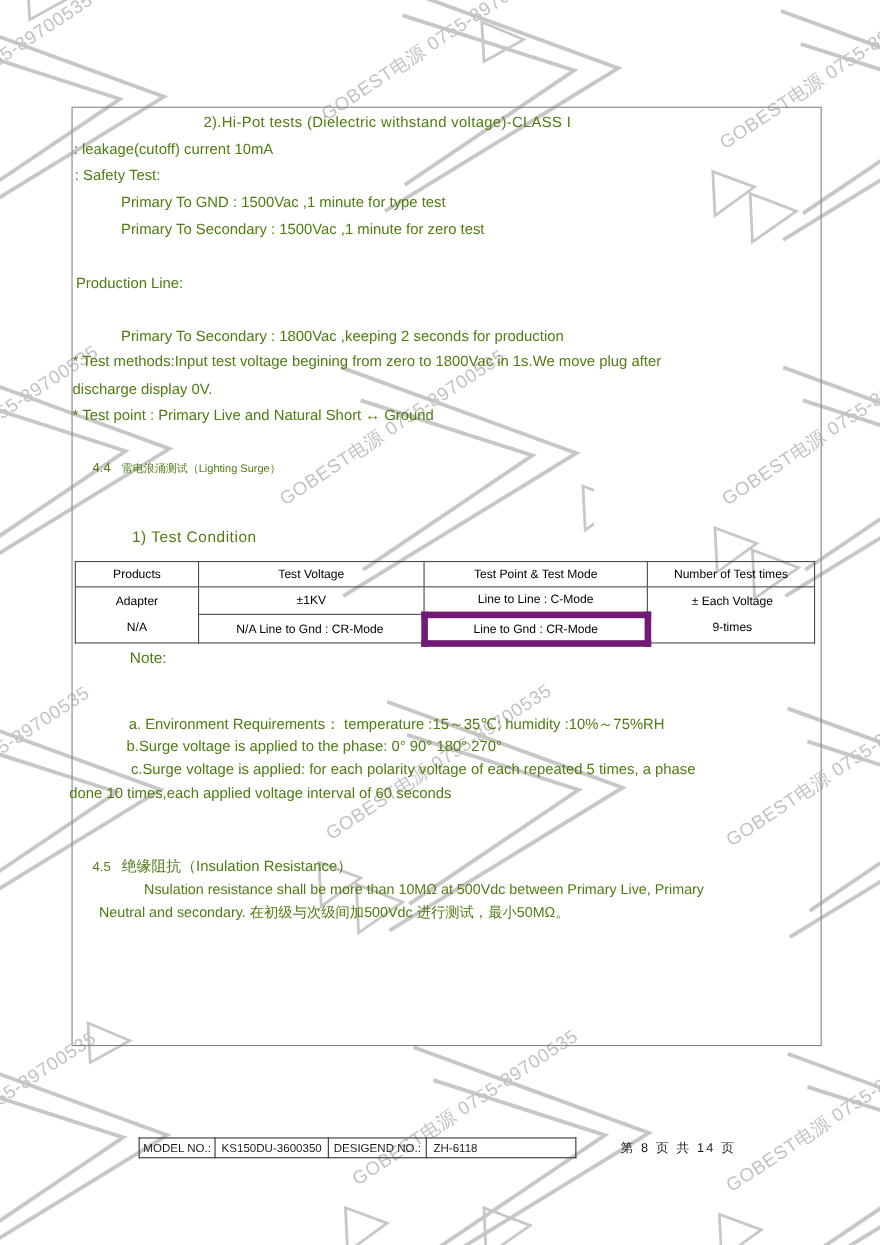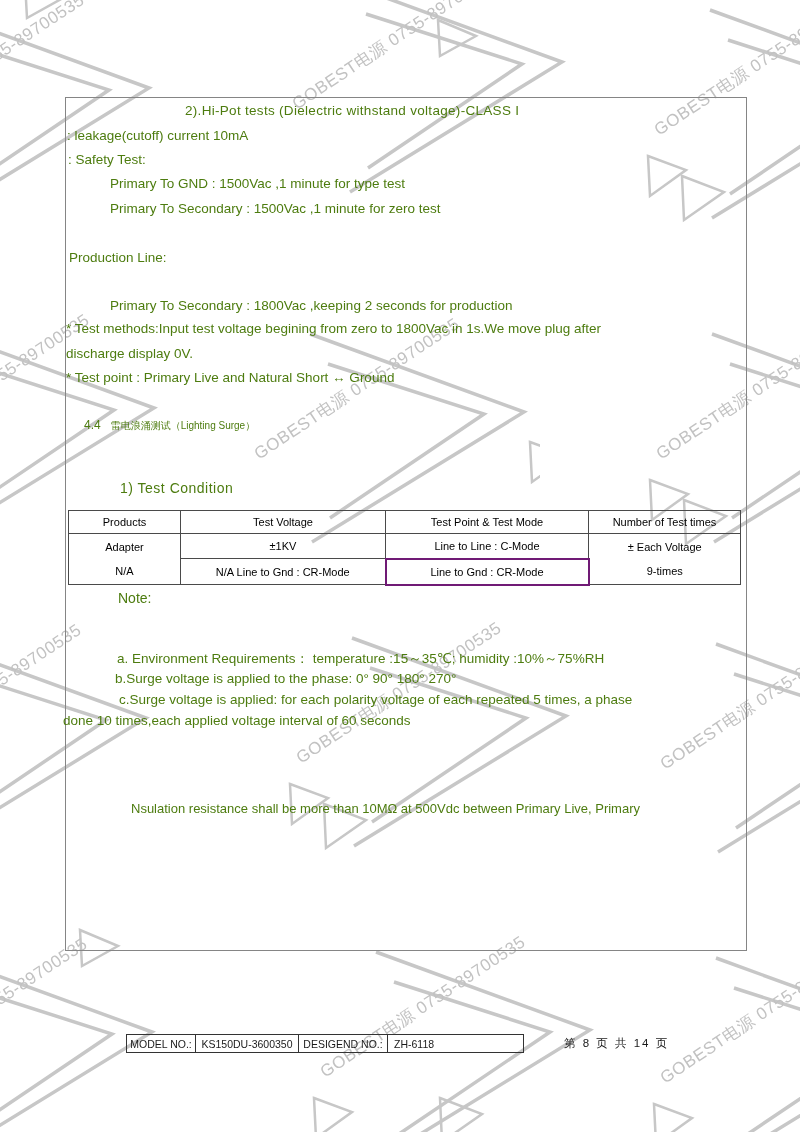--- a/index.html
+++ b/index.html
@@ -35,21 +35,21 @@
   
   .spec-table{
     position:absolute;left:68px;top:510px;
     border-collapse:collapse;table-layout:fixed;width:672px;
   }
   .spec-table td{
     border:1px solid #4a4a4a;
     font-size:11px;font-weight:400;text-align:center;vertical-align:middle;
     padding:0 12px;color:#000000;
   }
-  .spec-table td.bold-cell{border:2px solid #701a75;}
+  .spec-table td.bold-cell{border:6px solid #701a75;}
   .merged div{line-height:24px;}
   
   .footer-table{
     position:absolute;left:126px;top:1034px;
     border-collapse:collapse;table-layout:fixed;width:397px;
   }
   .footer-table td{
     border:1px solid #333;height:17px;
     font-size:10.5px;text-align:center;vertical-align:middle;
     padding:0 2px;color:#1a1a1a;
@@ -221,21 +221,25 @@
       </tr>
     </tbody>
       </table>
 
     <div class="tl fz14" style="left:118px;top:590px">Note:</div>
     <div class="tl" style="left:117px;top:650px">a. Environment Requirements： temperature :15～35℃; humidity :10%～75%RH</div>
     <div class="tl" style="left:115px;top:671px">b.Surge voltage is applied to the phase: 0° 90° 180° 270°</div>
     <div class="tl" style="left:119px;top:692px">c.Surge voltage is applied: for each polarity voltage of each repeated 5 times, a phase</div>
     <div class="tl" style="left:63px;top:713px">done 10 times,each applied voltage interval of 60 seconds</div>
 
+    <div class="tl" style="left:84px;top:779px">
+      <span class="sec-num">4.5</span><span class="sec-cn" style="font-size:13.5px">绝缘阻抗（Insulation Resistance）</span>
+    </div>
     <div class="tl" style="left:131px;top:801px;font-size:13px">Nsulation resistance shall be more than 10MΩ at 500Vdc between Primary Live, Primary</div>
+    <div class="tl" style="left:90px;top:821px;font-size:13px">Neutral and secondary. 在初级与次级间加500Vdc 进行测试，最小50MΩ。</div>
 
     <table class="footer-table">
       <colgroup>
           <col style="width:69px">
           <col style="width:103px">
           <col style="width:89px">
           <col style="width:136px">
         </colgroup>
       <tbody>
           <tr>

